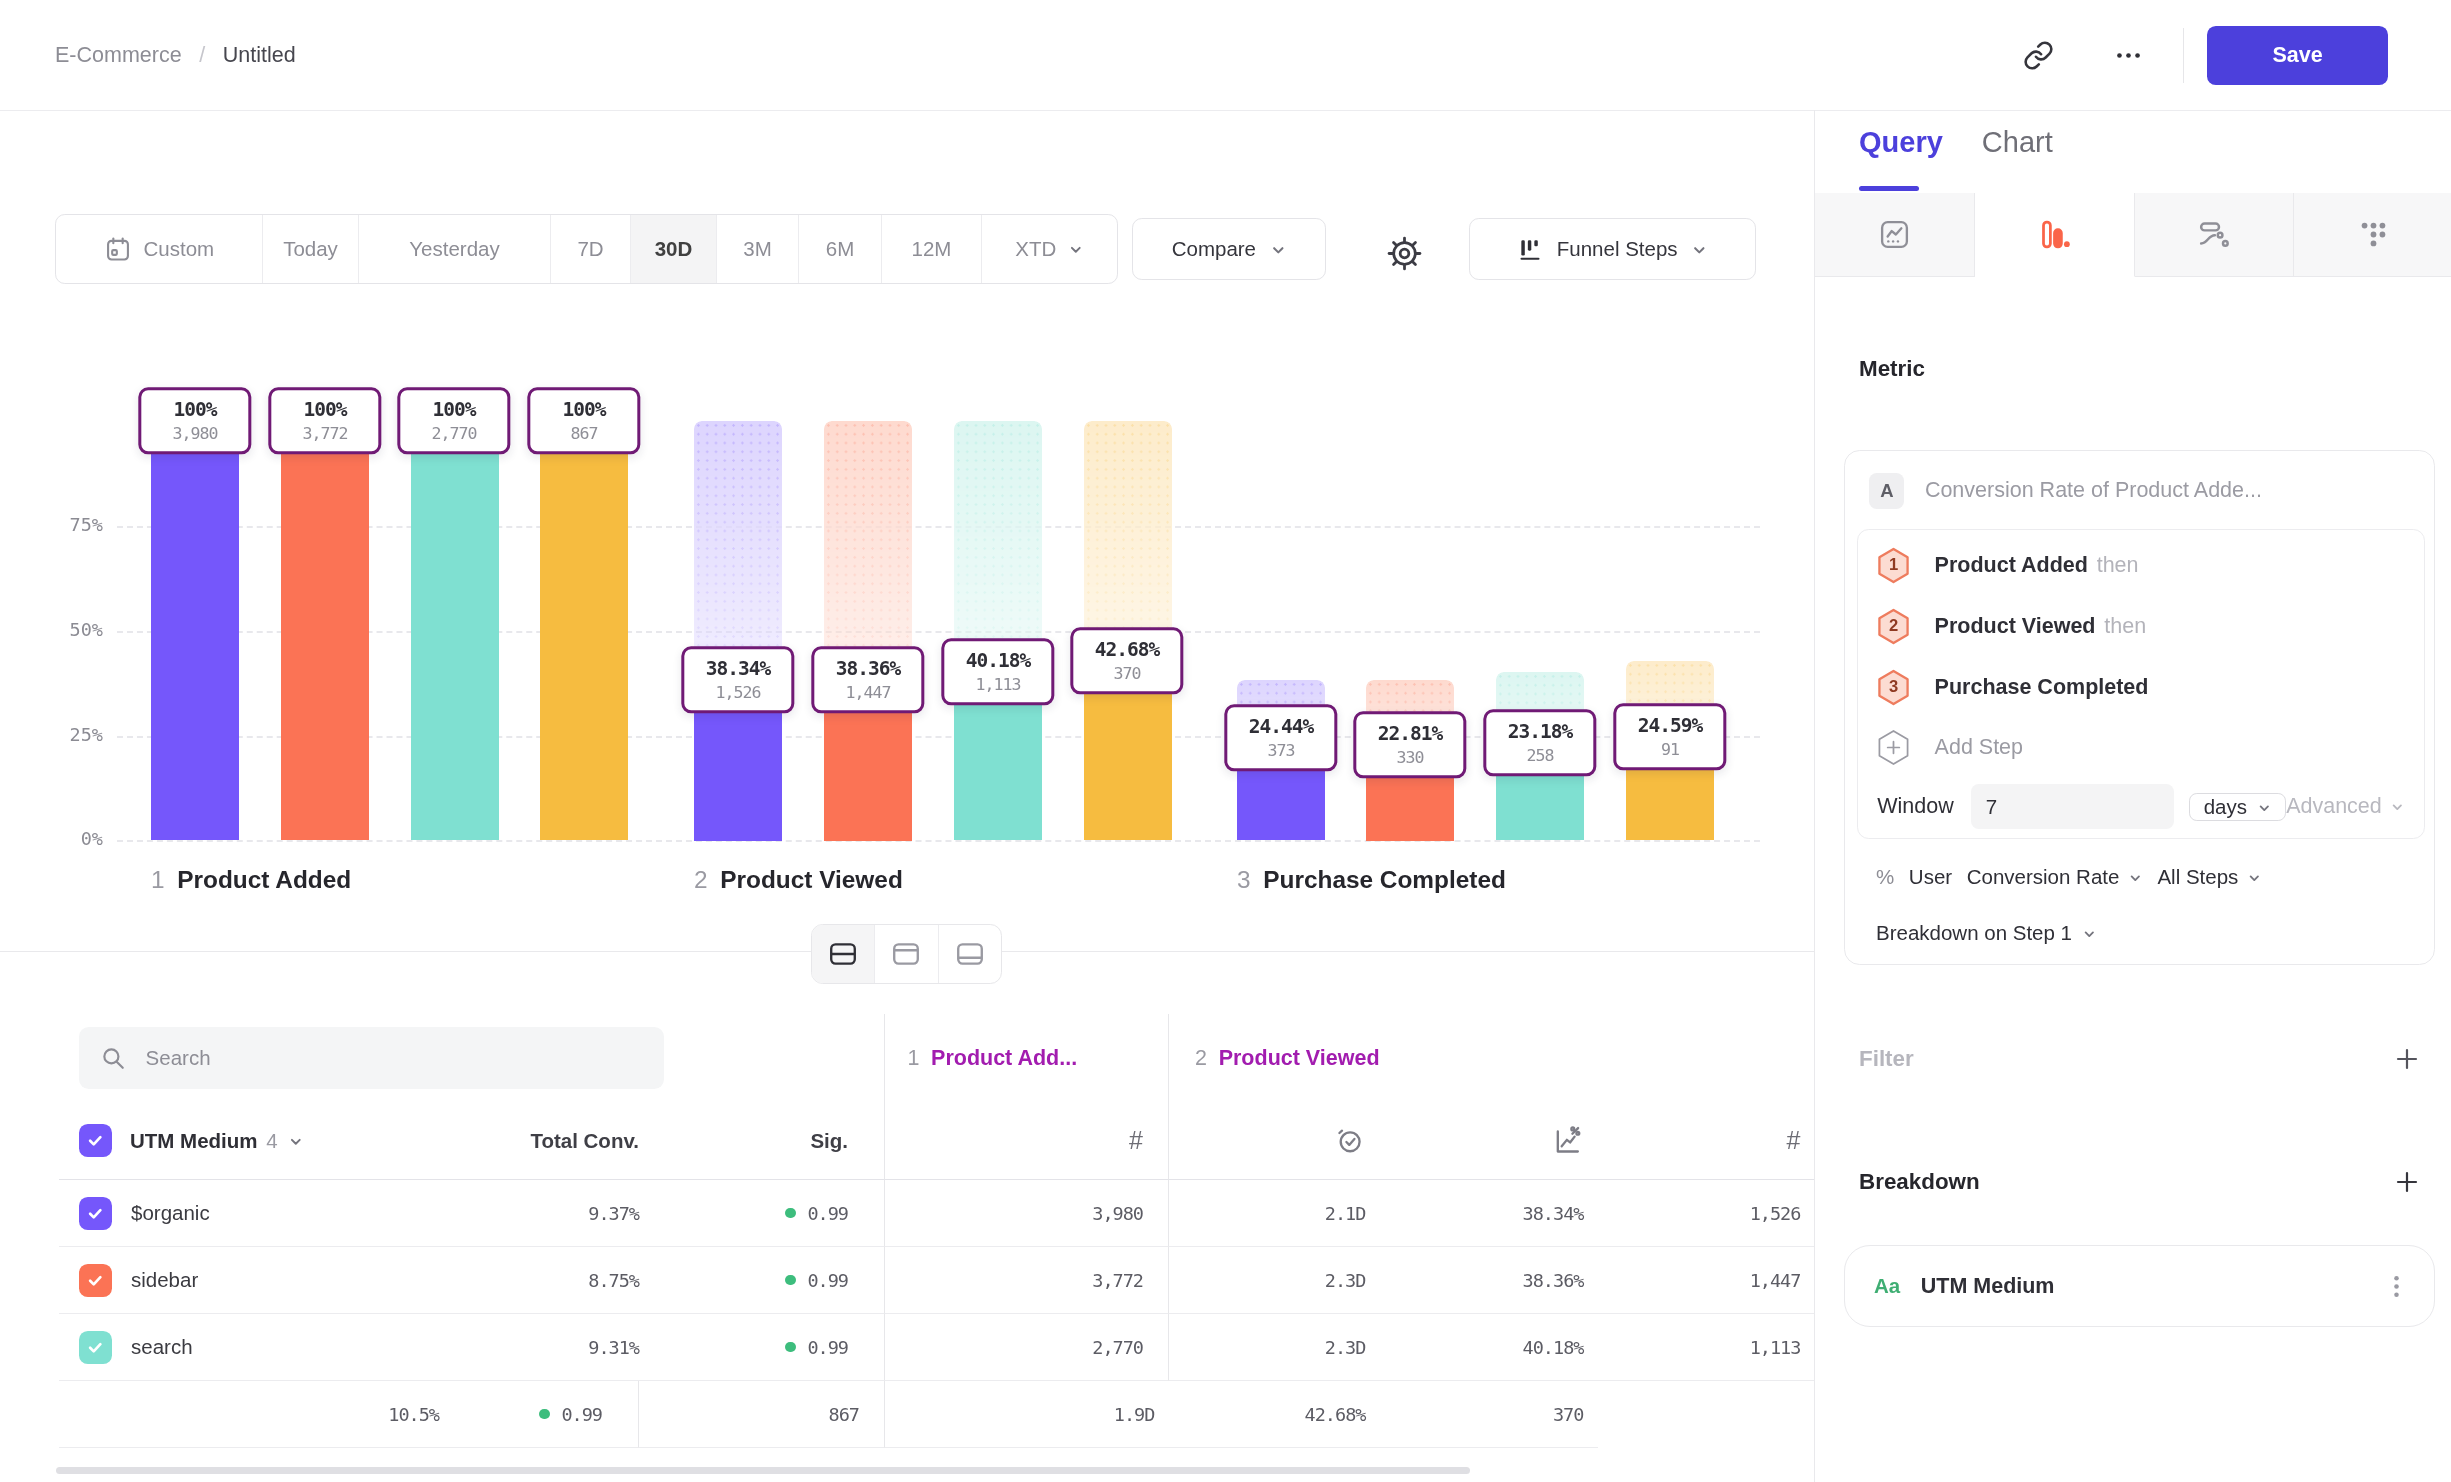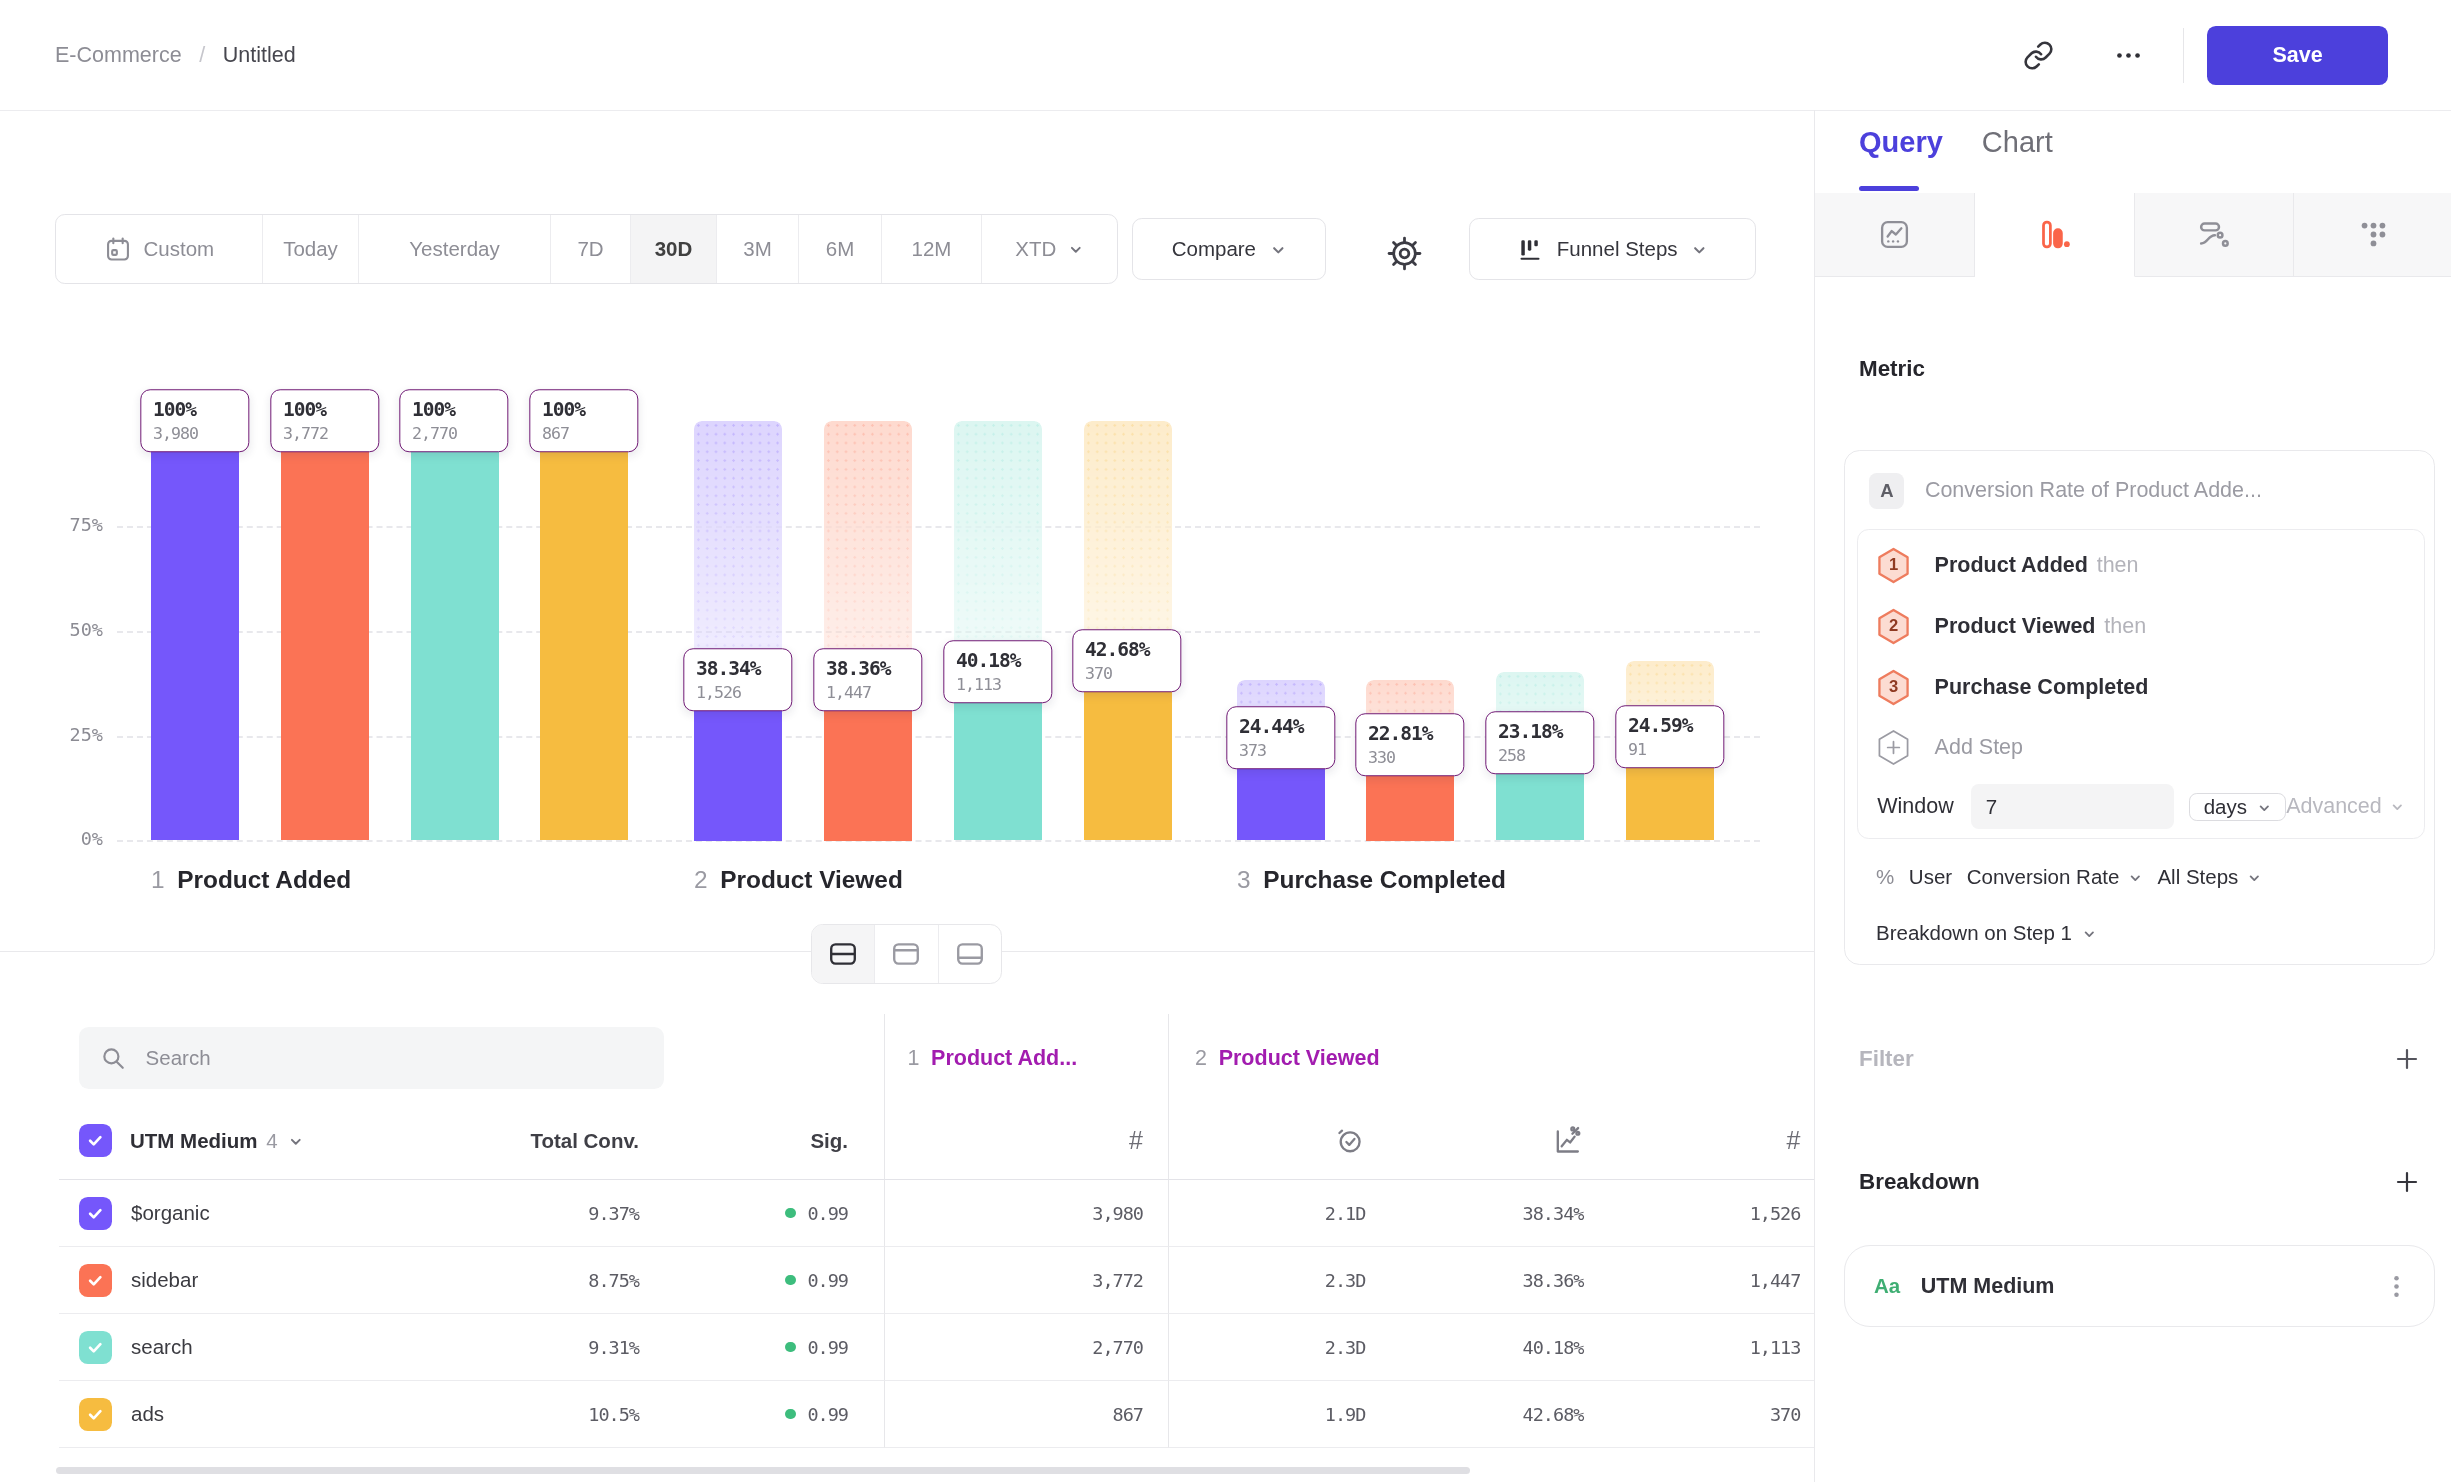--- a/index.html
+++ b/index.html
@@ -40,22 +40,22 @@
   .legend{position:absolute;left:0;top:211px;width:1814px;display:flex;justify-content:center;gap:45px;}
   .lg-item{display:flex;align-items:center;gap:12.7px;font-size:19.5px;color:#4b4b52;}
   .lg-sw{width:18.5px;height:18.5px;border-radius:4.9px;}
 
   
   .plot{position:absolute;left:0;top:0;width:1814px;height:839px;}
   .gl{position:absolute;left:117px;width:1643px;height:0;border-top:2px dashed #e8e8ec;z-index:0;}
   .ylab{position:absolute;left:0;width:103px;text-align:right;font-size:18.5px;color:#8b8b93;transform:translateY(-55%);z-index:0;}
   .bar{position:absolute;z-index:2;}
   .ghost{position:absolute;z-index:1;border-radius:7.8px 7.8px 0 0;}
-  .blabel{position:absolute;transform:translate(-50%,-50%);background:#fff;border:1px solid #701a75;
-          border-radius:9.8px;box-shadow:0 2.9px 8.8px rgba(40,40,70,.10);padding:7.8px 11.7px 8.8px;text-align:left;
+  .blabel{position:absolute;transform:translate(-50%,-50%);background:#fff;border:3px solid #701a75;
+          border-radius:9.8px;box-shadow:0 2.9px 8.8px rgba(40,40,70,.10);padding:7.8px 11.7px 8.8px;text-align:center;
           min-width:84px;z-index:3;}
   .blabel .p{font-family:"DejaVu Sans Mono",monospace;font-weight:700;font-size:19.5px;color:#2f2f36;letter-spacing:-1px;white-space:nowrap;}
   .blabel .c{font-family:"DejaVu Sans Mono",monospace;font-size:16.6px;color:#8e8e96;margin-top:2.9px;letter-spacing:-1px;white-space:nowrap;}
   .steplab{position:absolute;display:flex;gap:12.7px;font-size:24.4px;align-items:baseline;z-index:2;}
   .steplab .n{color:#9a9aa2;}
   .steplab .t{color:#26262c;font-weight:600;}
 
   .section-div{position:absolute;left:0;top:841px;width:1814px;height:1px;background:#e9e9ec;}
 
   
@@ -523,28 +523,20 @@
         </div>
         <div class="cd rj" style="padding-right: 14.6px;">
           <span class="num">2.3D</span>
         </div>
         <div class="cd rj" style="padding-right: 14.6px;">
           <span class="num">40.18%</span>
         </div>
         <div class="cd rj" style="padding-right: 14.6px;">
           <span class="num">1,113</span>
         </div>
-        <div class="cd" style="padding-left: 19.5px;">
-          <span class="chkbox" style="background: rgb(246, 188, 64);">
-            <svg width="20.5" height="20.5" viewBox="0 0 20 20" fill="none" stroke="#fff" stroke-width="2.6" stroke-linecap="round" stroke-linejoin="round">
-              <polyline points="5,10.5 8.5,14 15,7"></polyline>
-            </svg>
-          </span>
-          <span class="rname">ads</span>
-        </div>
         <div class="cd rj">
           <span class="num">10.5%</span>
         </div>
         <div class="cd rj bR" style="padding-right: 36px;">
           <span class="sigdot" style="background: rgb(61, 189, 125);"></span>
           <span class="num">0.99</span>
         </div>
         <div class="cd rj bR" style="padding-right: 25px;">
           <span class="num">867</span>
         </div>

